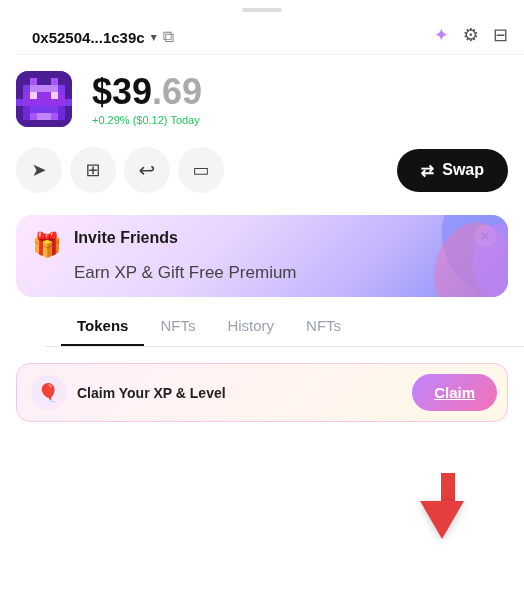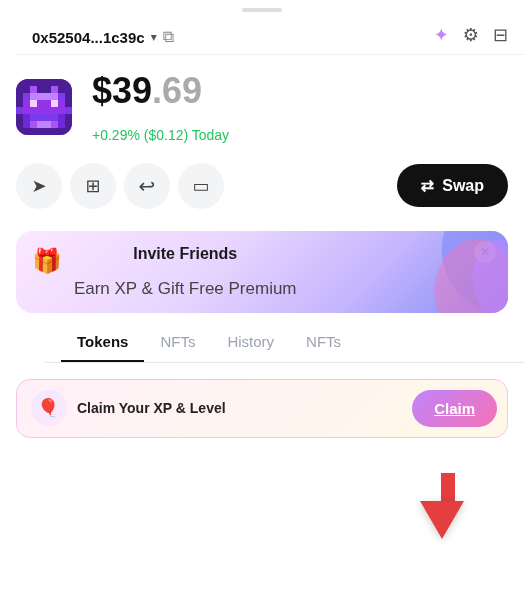--- a/index.html
+++ b/index.html
@@ -68,23 +68,23 @@
     .balance-amount {
       font-size: 36px;
       font-weight: 700;
       color: #111;
       line-height: 1.1;
     }
     .balance-amount .cents {
       color: #aaa;
     }
     .balance-change {
-      font-size: 14px;
+      font-size: 11px;
       color: #22c55e;
-      margin-top: 16px;
+      margin-top: 2px;
     }
 
     
     .action-buttons {
       display: flex;
       align-items: center;
       padding: 12px 16px;
       gap: 8px;
     }
     .action-btn {
@@ -147,21 +147,20 @@
     }
     .banner-gift-icon {
       font-size: 24px;
       margin-top: 2px;
     }
     .banner-text {}
     .banner-title {
       font-size: 16px;
       font-weight: 700;
       color: #1a1a1a;
-      text-align: center;
     }
     .banner-subtitle {
       font-size: 17px;
       color: #444;
       margin-top: 16px;
     }
     .banner-decoration {
       position: absolute;
       right: -10px;
       top: -5px;

